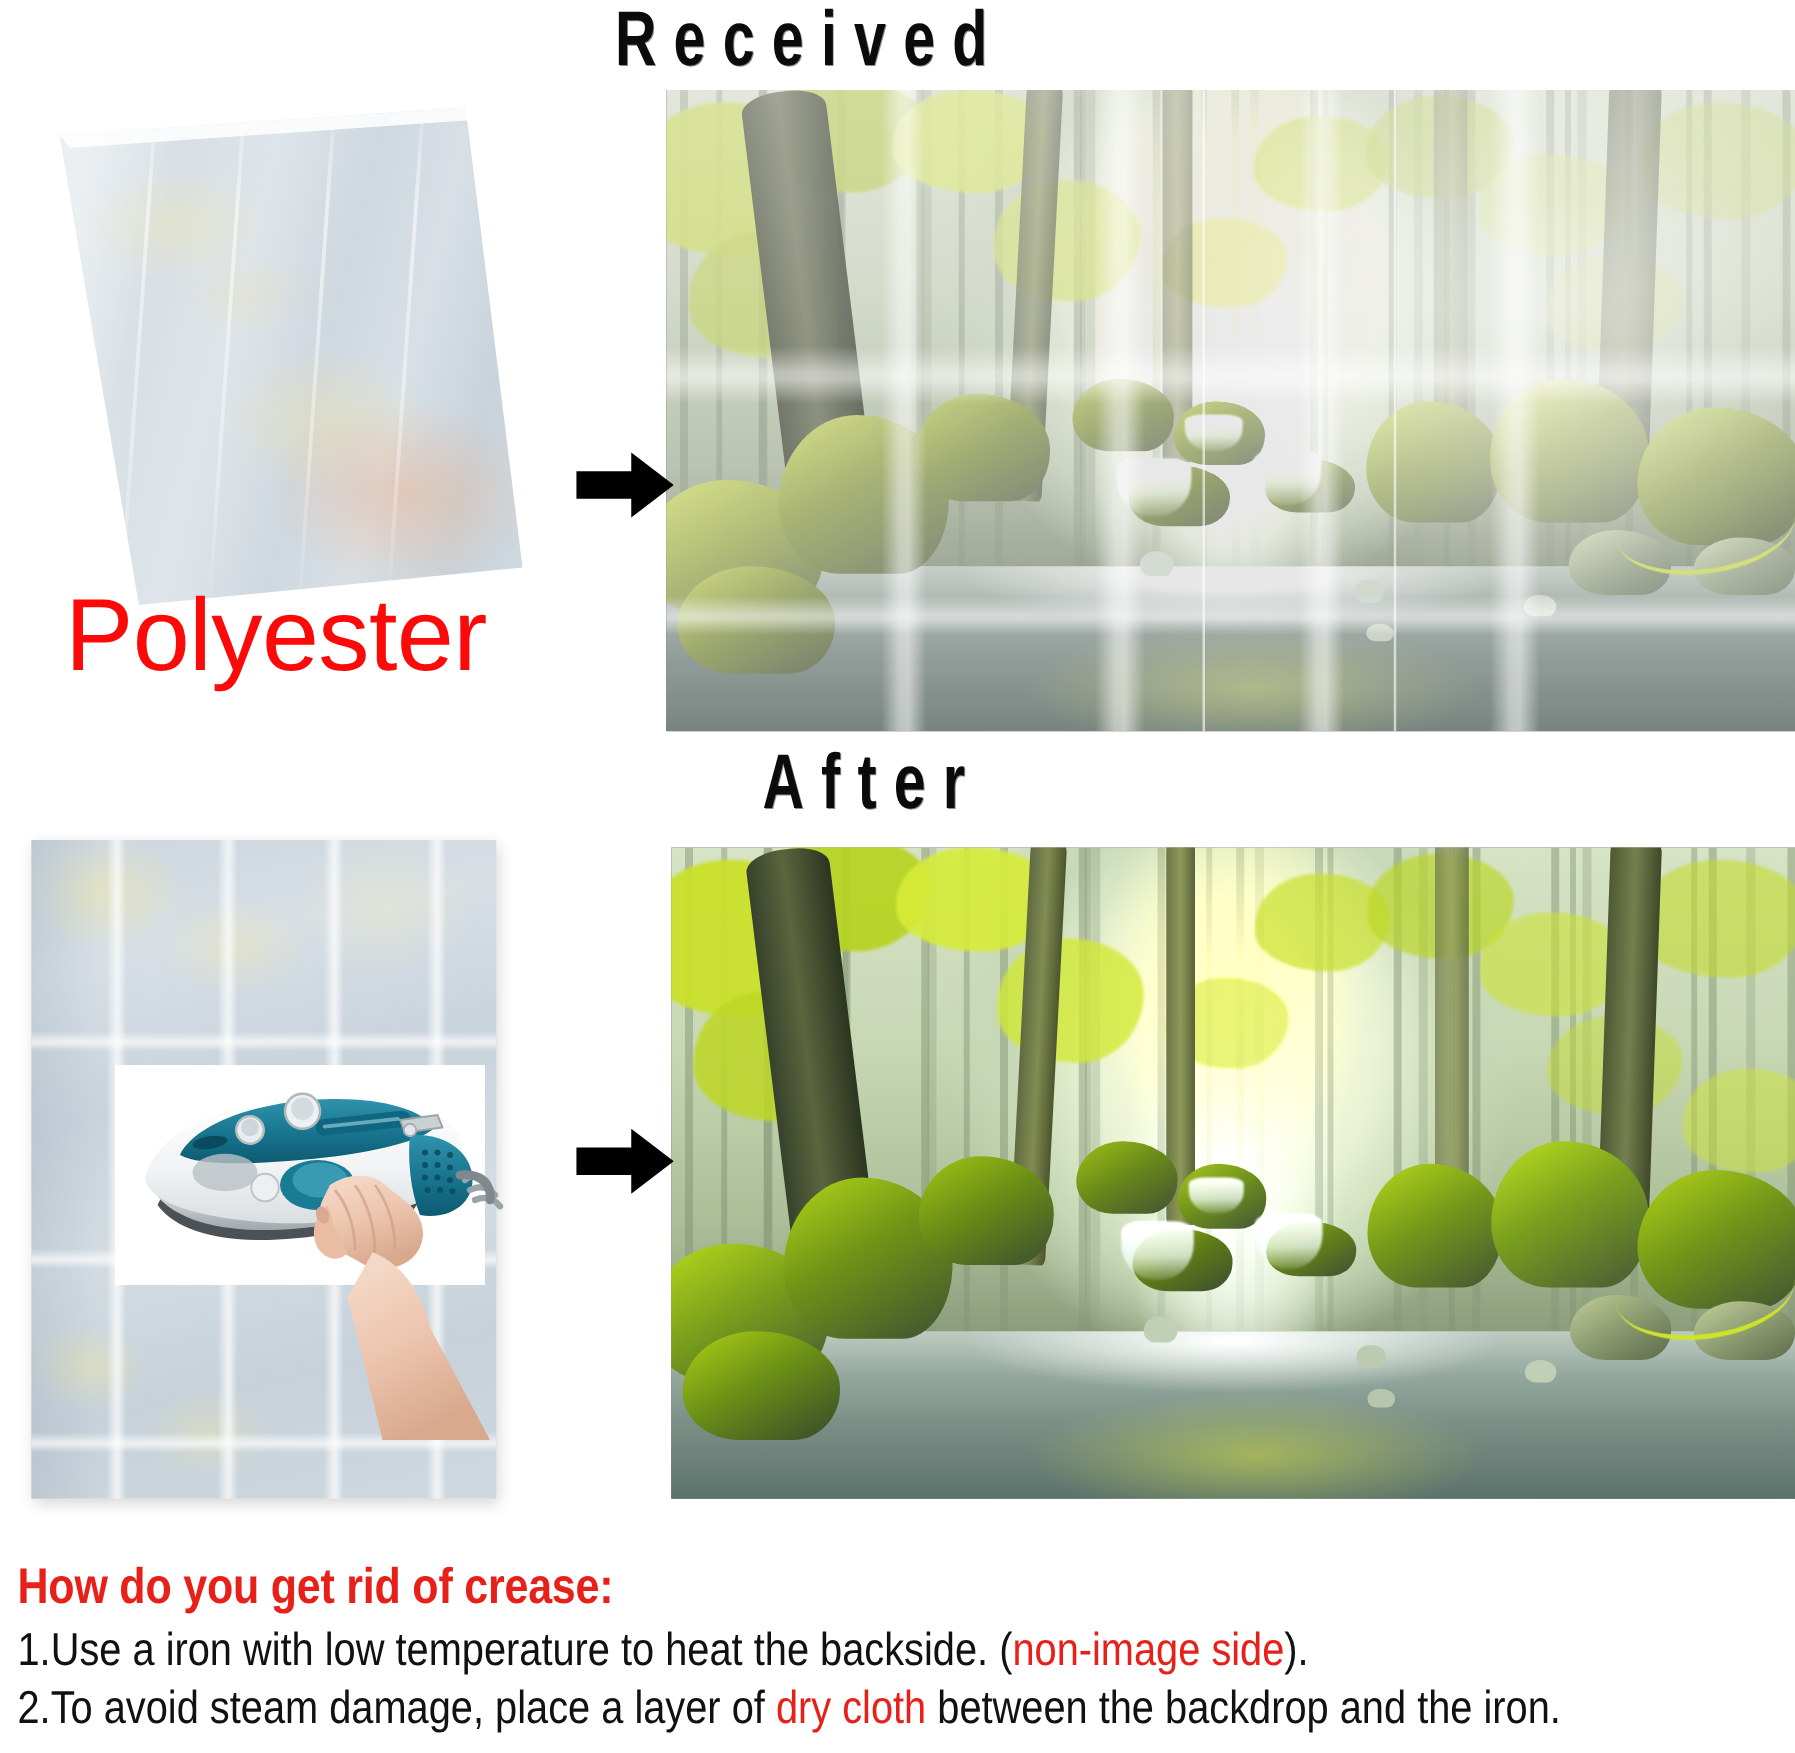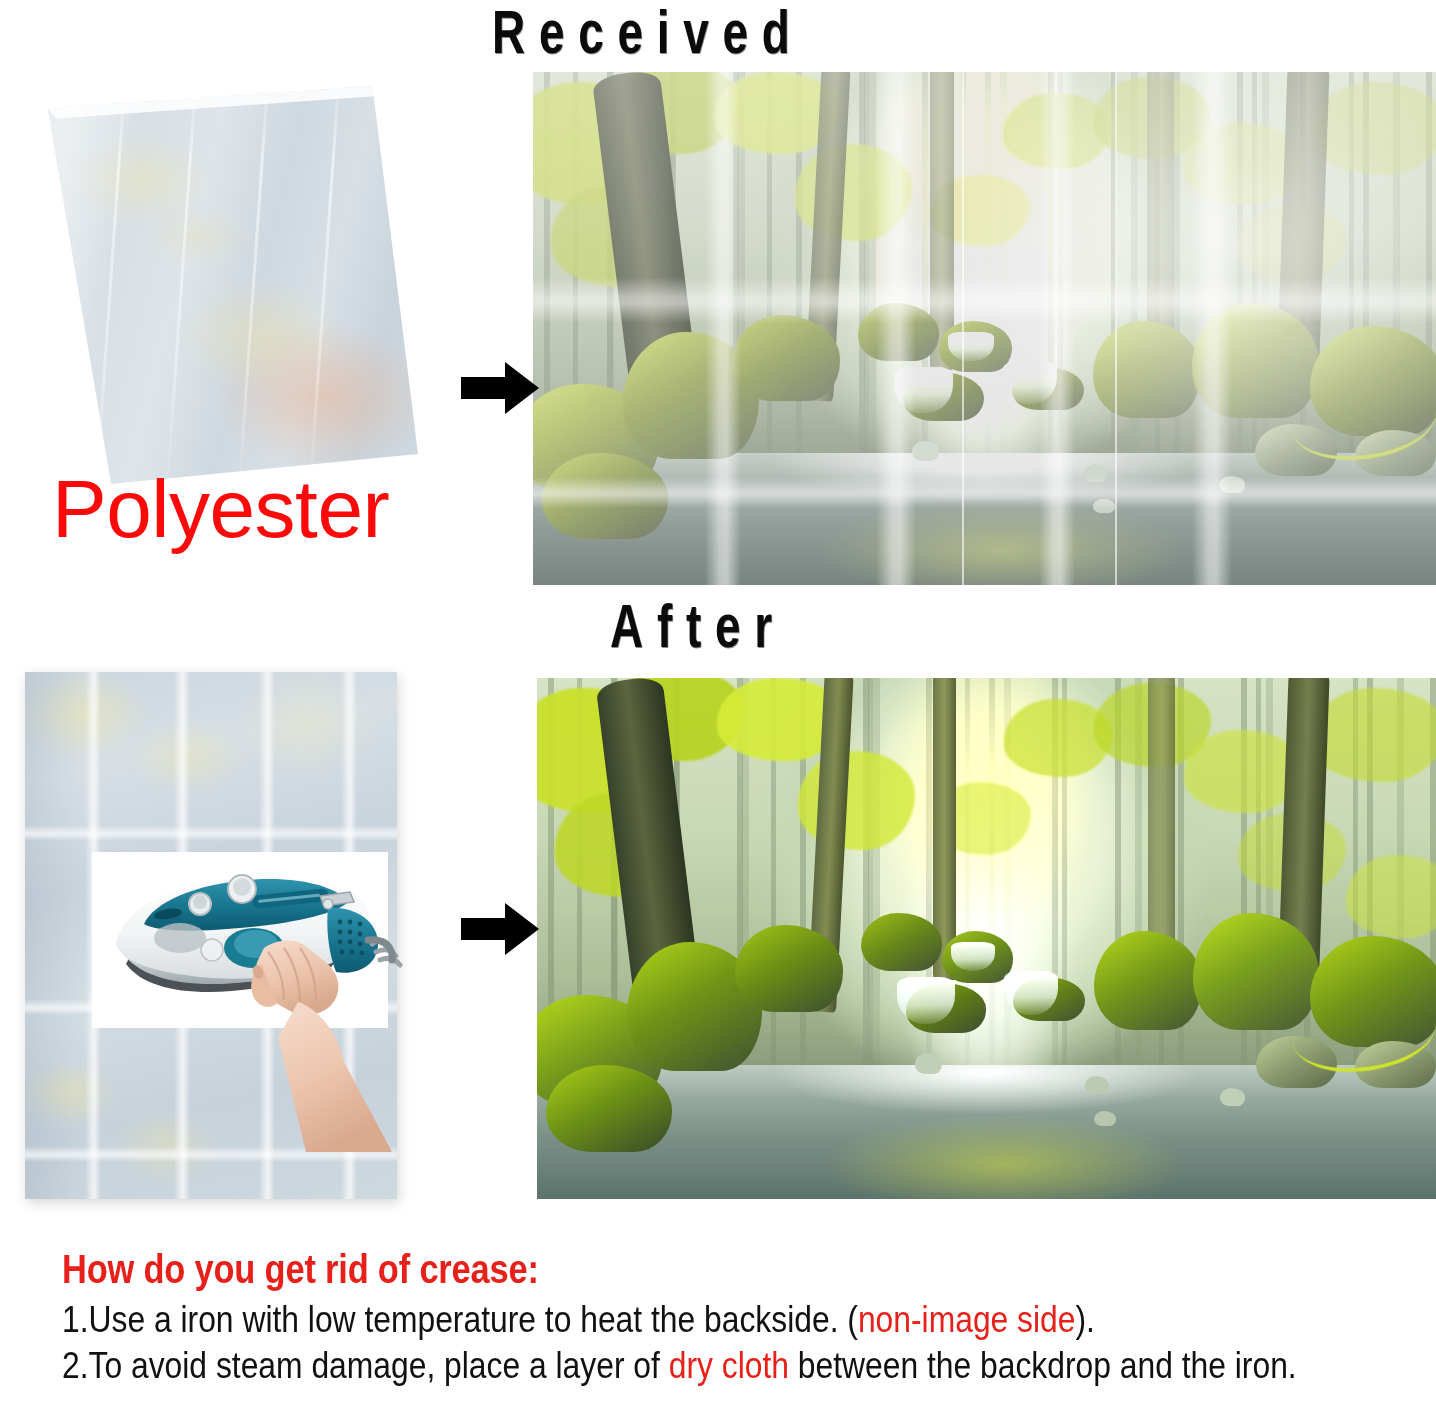--- a/index.html
+++ b/index.html
@@ -232,21 +232,20 @@
     z-index: 6;
   }
   #iron-art { position:absolute; inset:0; }
   #iron-art svg { display:block; width:100%; height:100%; overflow: visible; }
 
   
   #instructions {
     position: absolute;
     left: 0; top: 1248px;
     width: 1436px;
-    padding-left: 48px;
   }
   #instr-heading {
     color: #e8201a;
     font-weight: bold;
     font-size: 40px;
     letter-spacing: -0.2px;
     transform: scaleX(0.86);
     transform-origin: left center;
     margin-left: 14px;
     white-space: nowrap;

